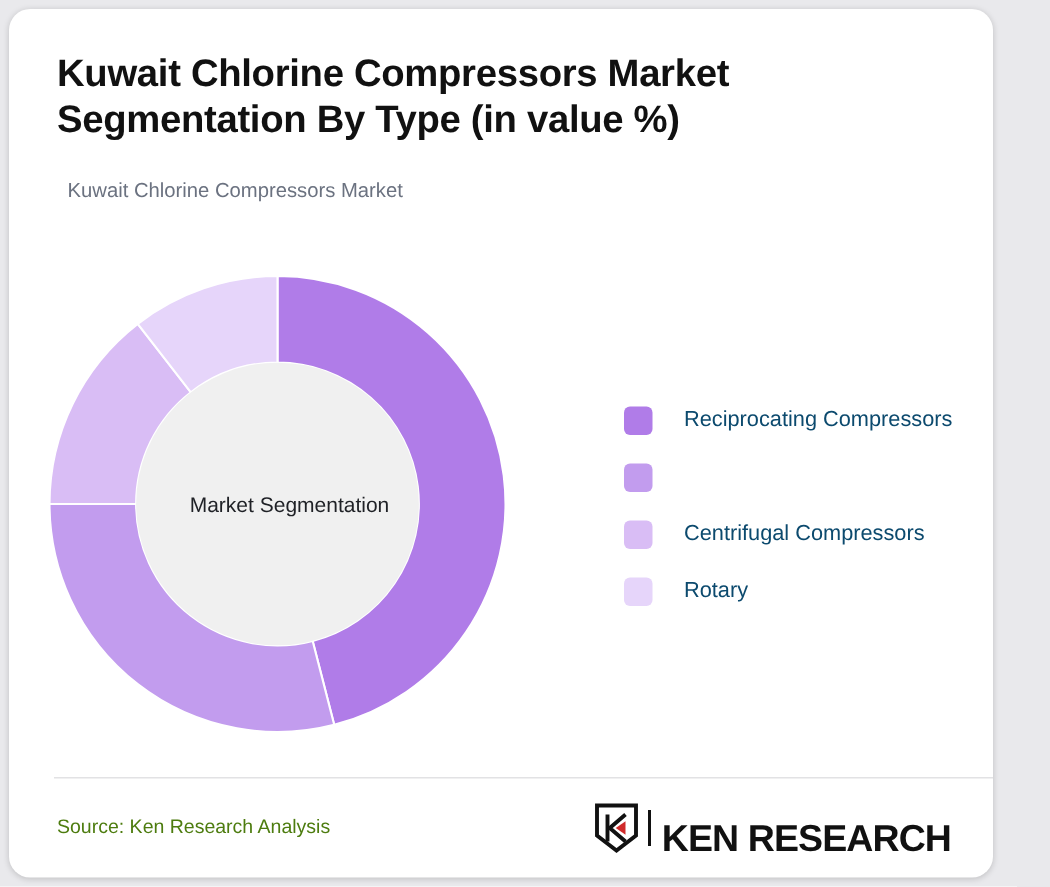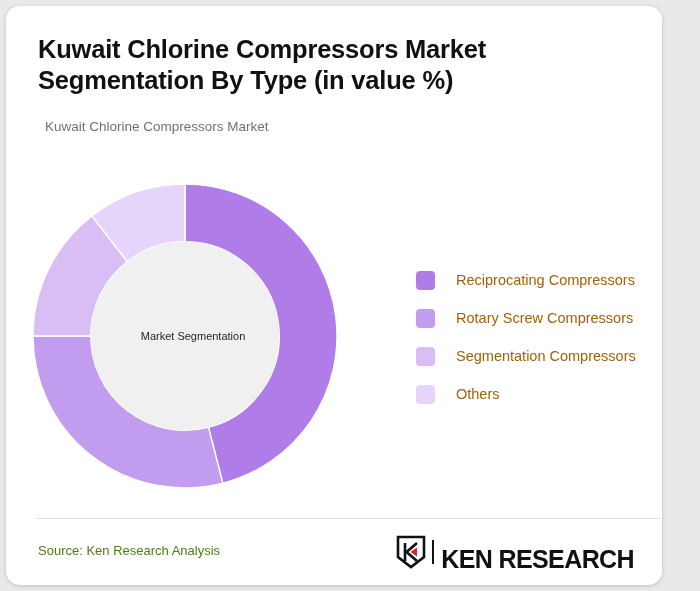--- a/index.html
+++ b/index.html
@@ -68,21 +68,21 @@
     left: 0;
     top: 0;
     width: 310px;
     height: 310px;
     display: flex;
     align-items: center;
     justify-content: center;
     pointer-events: none;
   }
   #center-label span {
-    font-size: 11px;
+    font-size: 14px;
     color: #1f2126;
     margin-left: 16px;
   }
   #legend {
     position: absolute;
     left: 410px;
     top: 95px;
   }
   .legend-row {
     display: flex;
@@ -91,21 +91,21 @@
   }
   .legend-swatch {
     width: 19px;
     height: 19px;
     border-radius: 4px;
     flex: 0 0 auto;
   }
   .legend-label {
     margin-left: 21px;
     font-size: 14.5px;
-    color: #a16207;
+    color: #0c4a6e;
     white-space: nowrap;
   }
   #divider {
     position: absolute;
     left: 30px;
     top: 512px;
     width: 628px;
     height: 1px;
     background: #e2e2e4;
   }
@@ -159,29 +159,28 @@
       </div>
     </div>
 
     <div id="legend">
         <div class="legend-row">
           <span class="legend-swatch" style="background: rgb(176, 124, 232);"></span>
           <span class="legend-label">Reciprocating Compressors</span>
         </div>
         <div class="legend-row">
           <span class="legend-swatch" style="background: rgb(194, 156, 238);"></span>
-          <span class="legend-label">Rotary Screw Compressors</span>
         </div>
         <div class="legend-row">
           <span class="legend-swatch" style="background: rgb(217, 189, 245);"></span>
-          <span class="legend-label">Segmentation Compressors</span>
+          <span class="legend-label">Centrifugal Compressors</span>
         </div>
         <div class="legend-row">
           <span class="legend-swatch" style="background: rgb(230, 213, 250);"></span>
-          <span class="legend-label">Others</span>
+          <span class="legend-label">Rotary</span>
         </div>
       </div>
 
   </div>
 
   <div id="divider"></div>
 
   <div id="source">Source: Ken Research Analysis</div>
 
   <div id="logo">

